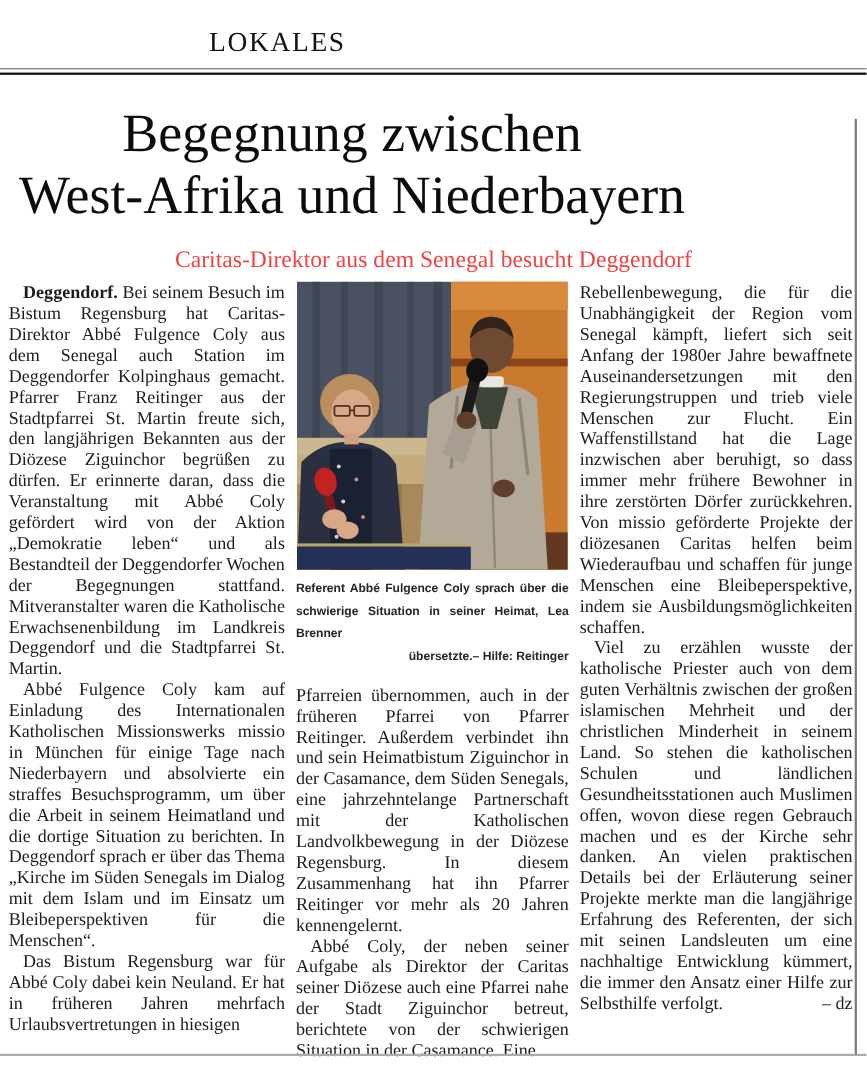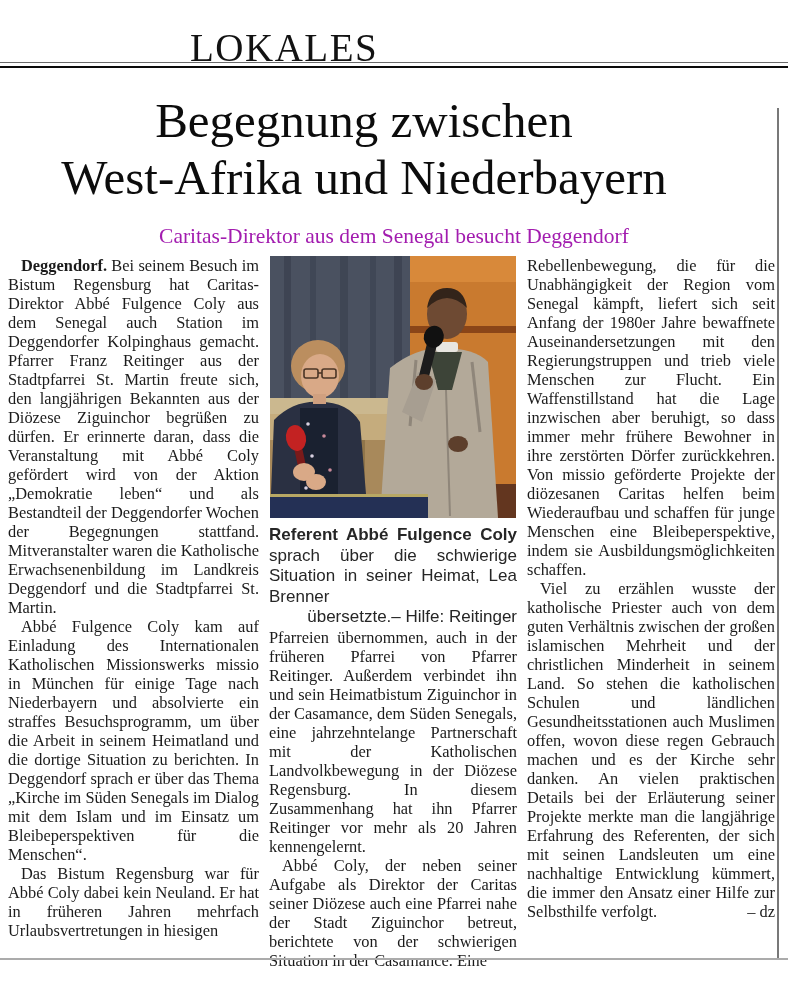--- a/index.html
+++ b/index.html
@@ -4,48 +4,50 @@
 <style>
   * { margin:0; padding:0; box-sizing:border-box; }
   html,body { background:#ffffff; }
   .page {
     position:relative; width:788px; height:981px; overflow:hidden;
     background:#ffffff; color:#1b1b1b;
     font-family:"Liberation Serif", serif;
   }
   .masthead {
     position:absolute; top:25px; left:190px;
-    font-size:39px; letter-spacing:1.5px; color:#121212;
+    font-size:25px; letter-spacing:1.5px; color:#121212;
   }
   .top-rule {
     position:absolute; top:62px; left:0; width:788px; height:6px;
     border-top:1px solid #6a6a6a; border-bottom:2.5px solid #0a0a0a;
   }
   .headline {
     position:absolute; top:92px; left:0; width:640px;
-    text-align:center; font-size:49px; line-height:57px; color:#0c0c0c;margin-left:44px;
+    text-align:center; font-size:49px; line-height:57px; color:#0c0c0c;
   }
   .subheadline {
     position:absolute; top:224px; left:0; width:788px;
-    text-align:center; font-size:21.5px; color:#a21caf;
+    text-align:center; font-size:21.5px; color:#ef4444;
   }
   .col {
     position:absolute; top:256px;
     font-size:16.4px; line-height:19px; text-align:justify;
   }
   .col p { margin:0; }
   .col1 { left:8px;   width:251px; }
   .col2 { left:269px; width:248px; }
   .col3 { left:527px; width:248px; }
   .indent { text-indent:13px; }
   .lead { font-weight:bold;margin-top:16px; }
   .photo { display:block; width:248px; height:262px; margin-bottom:7px; }
   .caption {
     font-family:"Liberation Sans", sans-serif;
-    font-size:17px; line-height:20.5px; color:#262626;
+    font-size:11px; line-height:20.5px; color:#262626;
+    margin-bottom:15px;
+    font-weight:bold;
   }
   .cap-main { text-align:justify; }
   .cap-last { display:flex; justify-content:flex-end; }
   .sig-holder { position:relative; }
   .sig { position:absolute; right:0; bottom:0; }
   .right-rule {
     position:absolute; left:777px; top:108px; width:1.5px; height:851px;
     background:#787878;
   }
   .bottom-rule {

